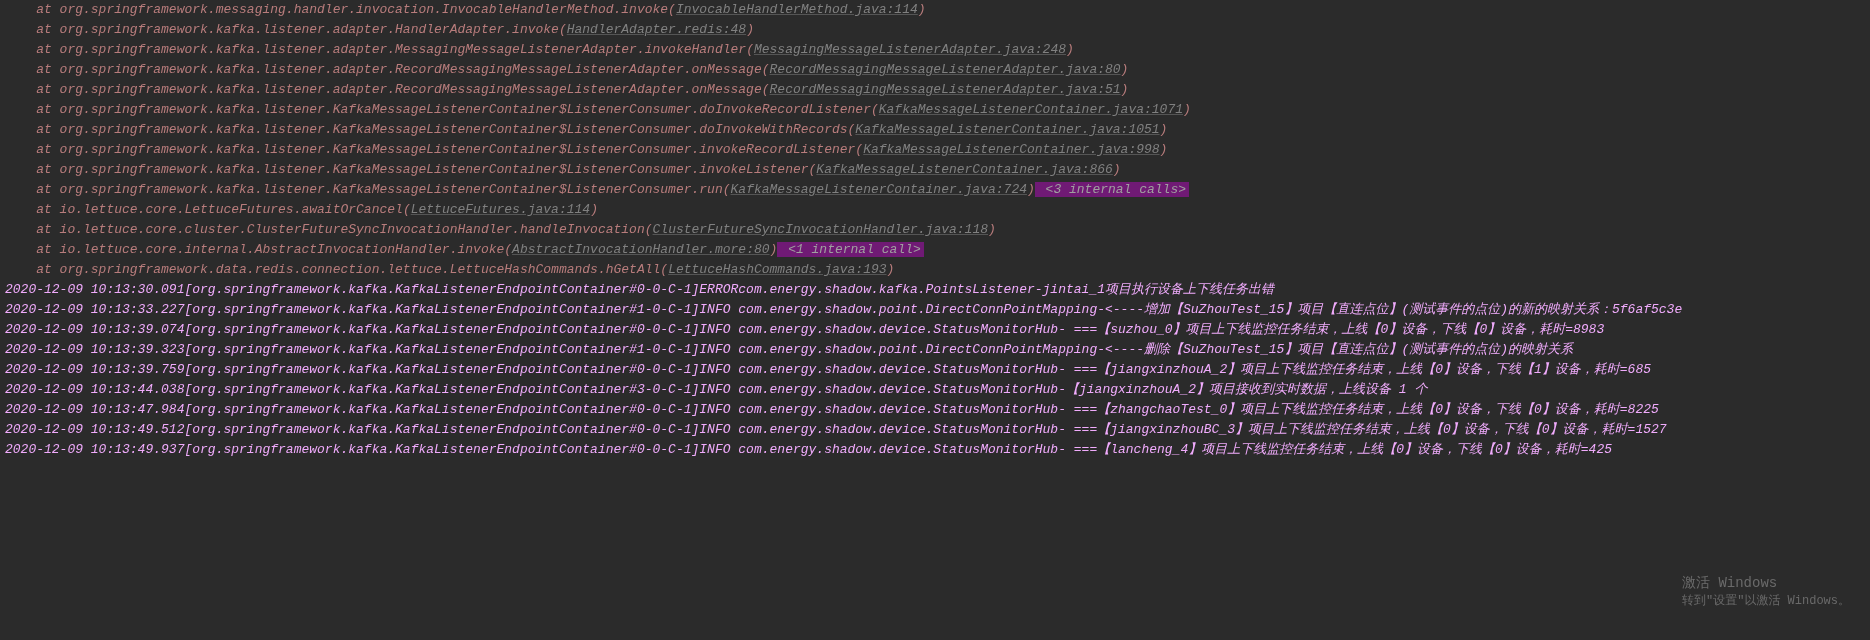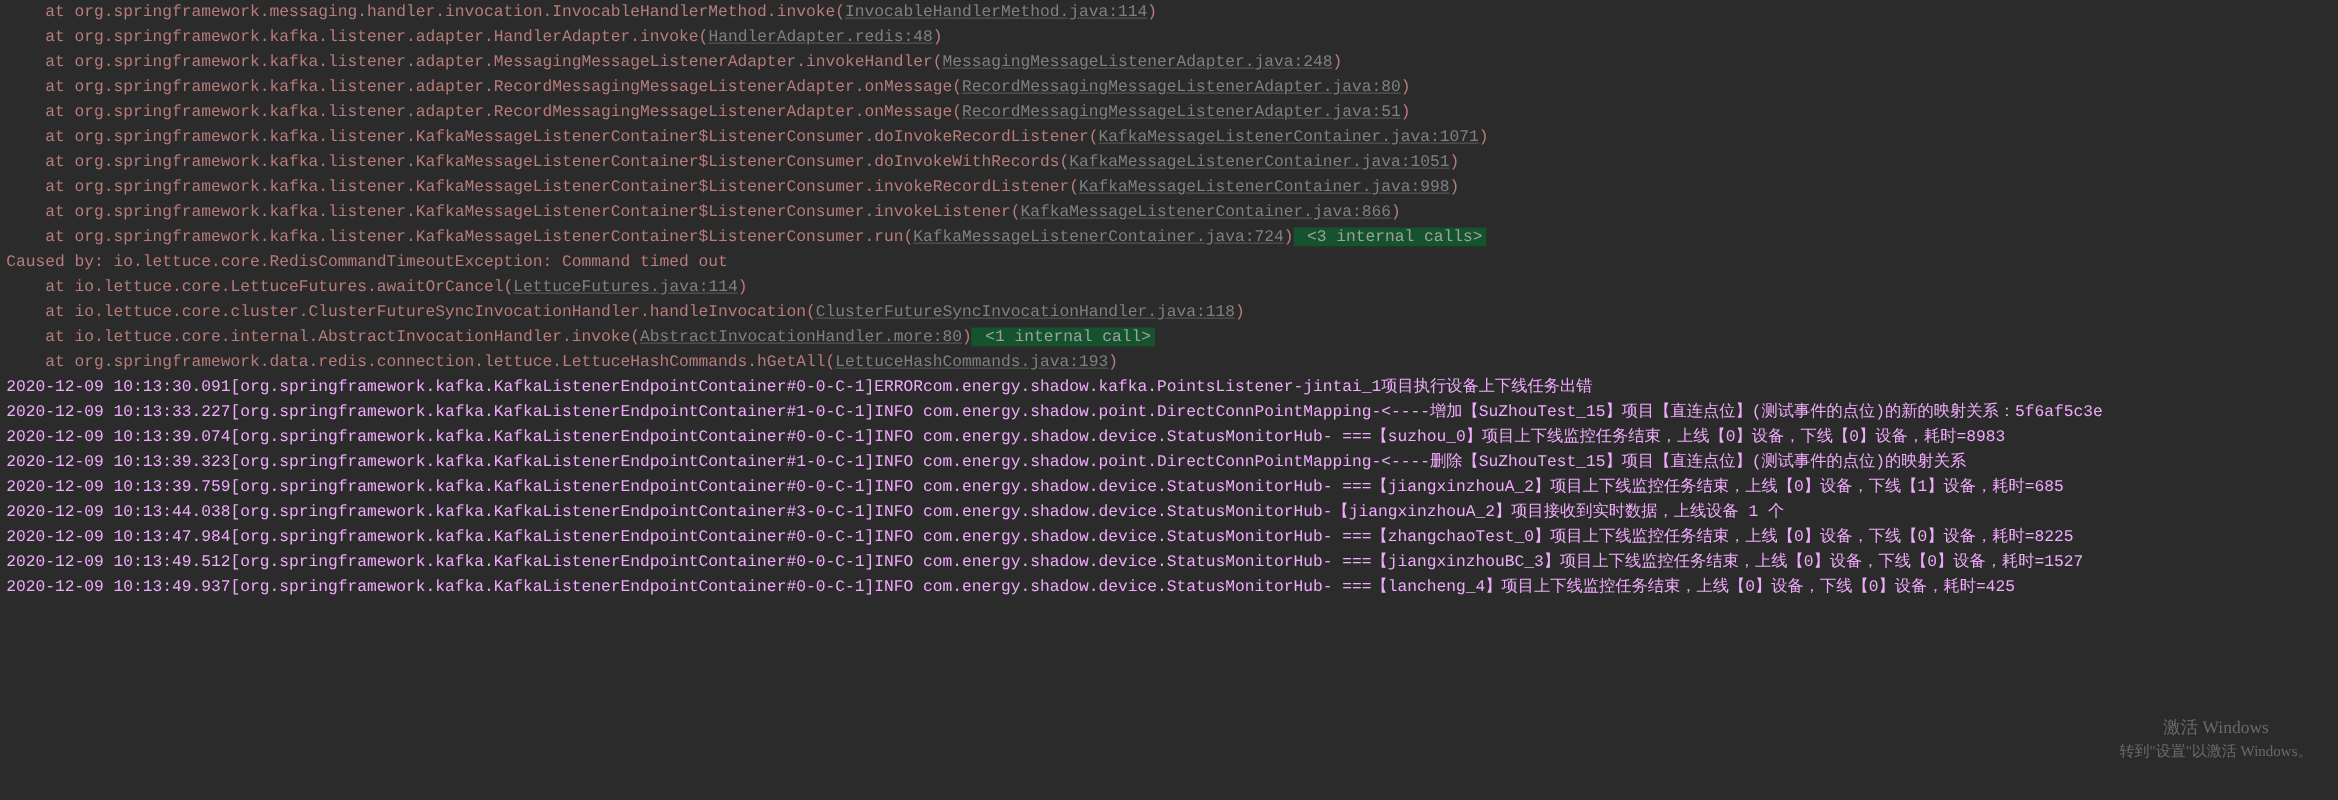--- a/index.html
+++ b/index.html
@@ -14,72 +14,72 @@
       line-height: 20px;
       color: #a9b7c6;
       white-space: nowrap;
       overflow-x: hidden;
       width: 1870px;
       height: 640px;
       padding-left: 5px;
     }
     .line {
       white-space: pre;
+      font-style: italic;
     }
     .at {
       color: #b87c7c;
     }
     .location {
       color: #808080;
       text-decoration: underline;
       text-decoration-color: #555;
     }
     .paren {
       color: #b87c7c;
     }
     .badge {
-      background-color: #14532d;
+      background-color: #701a75;
       color: #a0a0a0;
       padding: 0 3px;
     }
     .caused {
       color: #b87c7c;
     }
     .more {
       color: #b87c7c;
     }
     .log {
       color: #f0abfc;
     }
     .watermark {
       position: absolute;
       right: 20px;
       bottom: 30px;
       color: #6a6a6a;
       font-size: 14px;
-      font-family: Liberation Serif, serif;
-      text-align: center;
+      font-family: Liberation Mono, monospace;
+      text-align: left;
       line-height: 18px;
     }
   </style>
 </head>
 <body>
 
 <div id="container">
     <div class="line"><span class="at">    at org.springframework.messaging.handler.invocation.InvocableHandlerMethod.invoke</span><span class="paren">(</span><span class="location">InvocableHandlerMethod.java:114</span><span class="paren">)</span></div>
     <div class="line"><span class="at">    at org.springframework.kafka.listener.adapter.HandlerAdapter.invoke</span><span class="paren">(</span><span class="location">HandlerAdapter.redis:48</span><span class="paren">)</span></div>
     <div class="line"><span class="at">    at org.springframework.kafka.listener.adapter.MessagingMessageListenerAdapter.invokeHandler</span><span class="paren">(</span><span class="location">MessagingMessageListenerAdapter.java:248</span><span class="paren">)</span></div>
     <div class="line"><span class="at">    at org.springframework.kafka.listener.adapter.RecordMessagingMessageListenerAdapter.onMessage</span><span class="paren">(</span><span class="location">RecordMessagingMessageListenerAdapter.java:80</span><span class="paren">)</span></div>
     <div class="line"><span class="at">    at org.springframework.kafka.listener.adapter.RecordMessagingMessageListenerAdapter.onMessage</span><span class="paren">(</span><span class="location">RecordMessagingMessageListenerAdapter.java:51</span><span class="paren">)</span></div>
     <div class="line"><span class="at">    at org.springframework.kafka.listener.KafkaMessageListenerContainer$ListenerConsumer.doInvokeRecordListener</span><span class="paren">(</span><span class="location">KafkaMessageListenerContainer.java:1071</span><span class="paren">)</span></div>
     <div class="line"><span class="at">    at org.springframework.kafka.listener.KafkaMessageListenerContainer$ListenerConsumer.doInvokeWithRecords</span><span class="paren">(</span><span class="location">KafkaMessageListenerContainer.java:1051</span><span class="paren">)</span></div>
     <div class="line"><span class="at">    at org.springframework.kafka.listener.KafkaMessageListenerContainer$ListenerConsumer.invokeRecordListener</span><span class="paren">(</span><span class="location">KafkaMessageListenerContainer.java:998</span><span class="paren">)</span></div>
     <div class="line"><span class="at">    at org.springframework.kafka.listener.KafkaMessageListenerContainer$ListenerConsumer.invokeListener</span><span class="paren">(</span><span class="location">KafkaMessageListenerContainer.java:866</span><span class="paren">)</span></div>
     <div class="line"><span class="at">    at org.springframework.kafka.listener.KafkaMessageListenerContainer$ListenerConsumer.run</span><span class="paren">(</span><span class="location">KafkaMessageListenerContainer.java:724</span><span class="paren">)</span><span class="badge"> &lt;3 internal calls&gt;</span></div>
-    <div class="line caused">Caused by: io.lettuce.core.RedisCommandTimeoutException: Command timed out</div>
     <div class="line"><span class="at">    at io.lettuce.core.LettuceFutures.awaitOrCancel</span><span class="paren">(</span><span class="location">LettuceFutures.java:114</span><span class="paren">)</span></div>
     <div class="line"><span class="at">    at io.lettuce.core.cluster.ClusterFutureSyncInvocationHandler.handleInvocation</span><span class="paren">(</span><span class="location">ClusterFutureSyncInvocationHandler.java:118</span><span class="paren">)</span></div>
     <div class="line"><span class="at">    at io.lettuce.core.internal.AbstractInvocationHandler.invoke</span><span class="paren">(</span><span class="location">AbstractInvocationHandler.more:80</span><span class="paren">)</span><span class="badge"> &lt;1 internal call&gt;</span></div>
     <div class="line"><span class="at">    at org.springframework.data.redis.connection.lettuce.LettuceHashCommands.hGetAll</span><span class="paren">(</span><span class="location">LettuceHashCommands.java:193</span><span class="paren">)</span></div>
     <div class="line log">2020-12-09 10:13:30.091[org.springframework.kafka.KafkaListenerEndpointContainer#0-0-C-1]ERRORcom.energy.shadow.kafka.PointsListener-jintai_1项目执行设备上下线任务出错</div>
     <div class="line log">2020-12-09 10:13:33.227[org.springframework.kafka.KafkaListenerEndpointContainer#1-0-C-1]INFO com.energy.shadow.point.DirectConnPointMapping-&lt;----增加【SuZhouTest_15】项目【直连点位】(测试事件的点位)的新的映射关系：5f6af5c3e</div>
     <div class="line log">2020-12-09 10:13:39.074[org.springframework.kafka.KafkaListenerEndpointContainer#0-0-C-1]INFO com.energy.shadow.device.StatusMonitorHub- ===【suzhou_0】项目上下线监控任务结束，上线【0】设备，下线【0】设备，耗时=8983</div>
     <div class="line log">2020-12-09 10:13:39.323[org.springframework.kafka.KafkaListenerEndpointContainer#1-0-C-1]INFO com.energy.shadow.point.DirectConnPointMapping-&lt;----删除【SuZhouTest_15】项目【直连点位】(测试事件的点位)的映射关系</div>
     <div class="line log">2020-12-09 10:13:39.759[org.springframework.kafka.KafkaListenerEndpointContainer#0-0-C-1]INFO com.energy.shadow.device.StatusMonitorHub- ===【jiangxinzhouA_2】项目上下线监控任务结束，上线【0】设备，下线【1】设备，耗时=685</div>
     <div class="line log">2020-12-09 10:13:44.038[org.springframework.kafka.KafkaListenerEndpointContainer#3-0-C-1]INFO com.energy.shadow.device.StatusMonitorHub-【jiangxinzhouA_2】项目接收到实时数据，上线设备 1 个</div>

